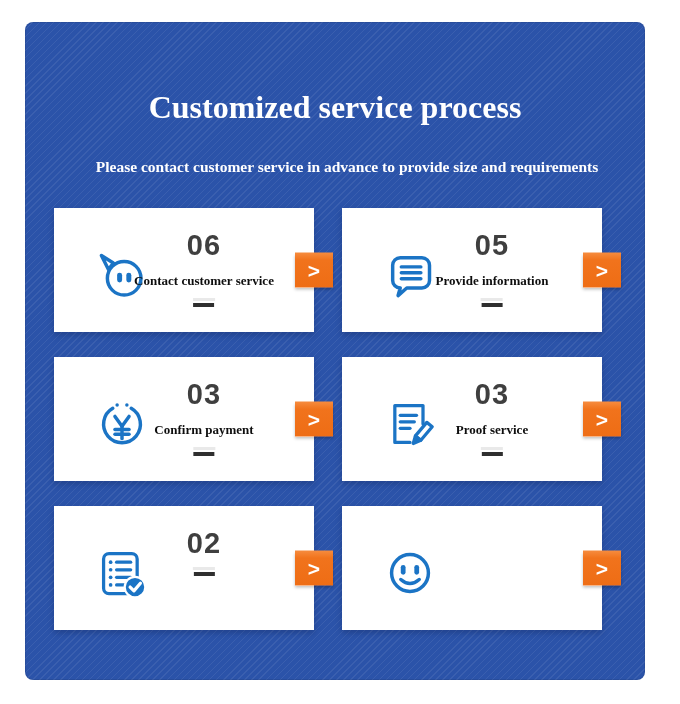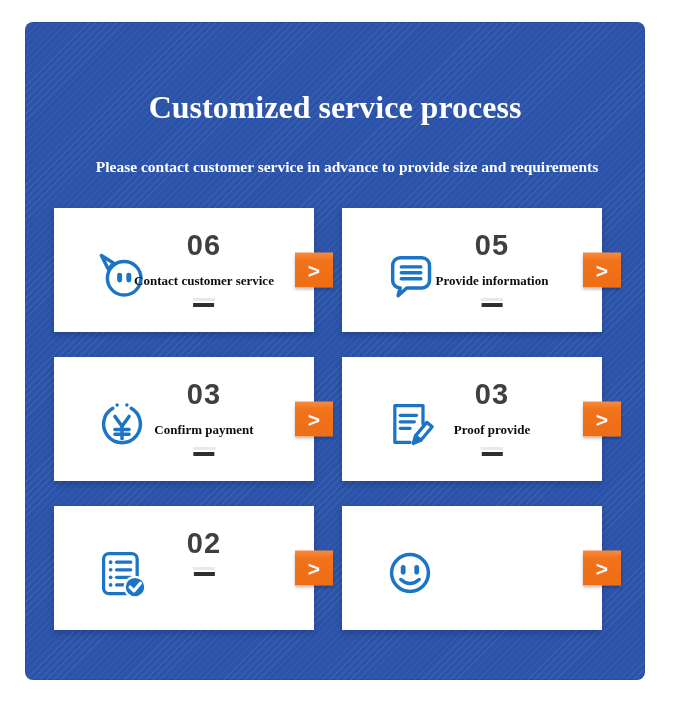--- a/index.html
+++ b/index.html
@@ -130,21 +130,21 @@
         <path d="M36 24 V7 H10 v34 h14"></path>
         <line x1="15" y1="16" x2="30" y2="16"></line>
         <line x1="15" y1="22" x2="28" y2="22"></line>
         <line x1="15" y1="28" x2="24" y2="28"></line>
         <path d="M29 35 L39.5 22.5 L44.5 26.5 L34 39 Z" fill="#ffffff"></path>
         <path d="M29 35 L27 42 L34 39 Z" fill="#1b74c5"></path>
       </svg>
     </span>
     <div class="content">
       <div class="num">03</div>
-      <div class="label">Proof provide</div>
+      <div class="label">Proof service</div>
       <div class="ghost-dash"></div>
       <div class="dash"></div>
     </div>
     <button class="arrow">&gt;</button>
   </div>
 
   <div class="card r2 c0">
     <span class="icon">
       <svg viewBox="0 0 48 48" fill="none" stroke="#1b74c5" stroke-width="3" stroke-linecap="round" stroke-linejoin="round">
         <rect x="7" y="6" width="31" height="37" rx="5"></rect>

